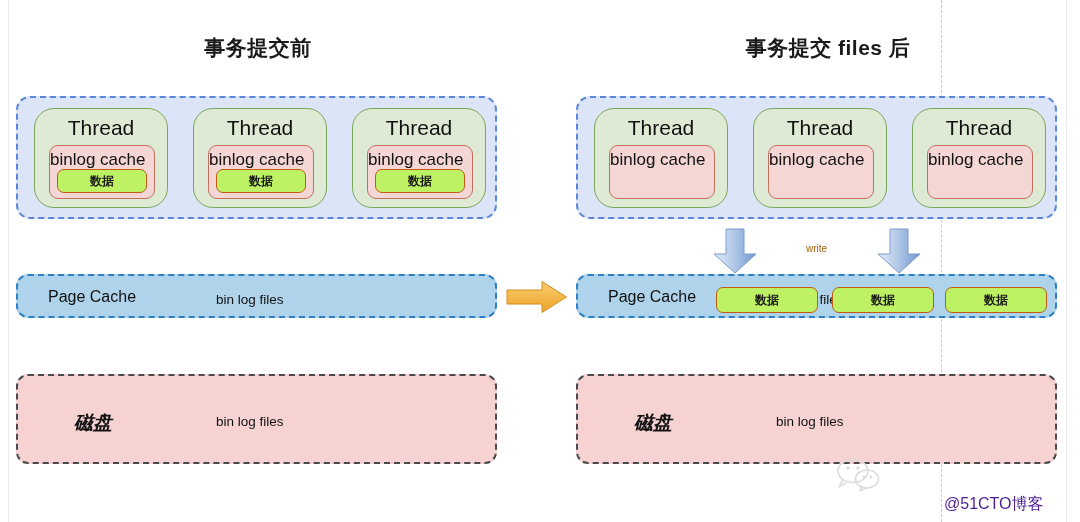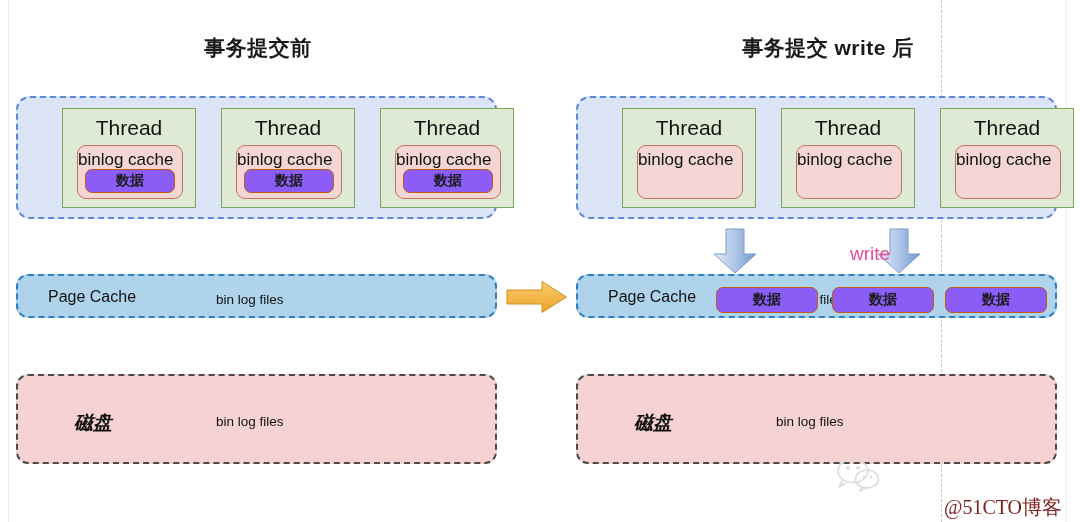--- a/index.html
+++ b/index.html
@@ -48,23 +48,22 @@
     background: #dbe5f7;
     border: 2px dashed #5b87d6;
     border-radius: 14px;
     box-sizing: border-box;
   }
 
   .thread-box {
     position: absolute;
     background: #dfead4;
     border: 1.5px solid #7aa65a;
-    border-radius: 0;
-    box-sizing: border-box;
-    margin-left: 28px;
+    border-radius: 20px;
+    box-sizing: border-box;
   }
   .thread-label {
     position: absolute;
     left: 0;
     right: 0;
     text-align: center;
     font-size: 21px;
     font-weight: 400;
     color: #111111;
     white-space: nowrap;
@@ -81,28 +80,28 @@
     position: absolute;
     left: 0;
     right: 0;
     font-size: 17px;
     color: #111111;
     white-space: nowrap;
   }
 
   .data-chip {
     position: absolute;
-    background: #8b5cf6;
+    background: #bef264;
     border: 1.5px solid #c25a12;
     border-radius: 7px;
     box-sizing: border-box;
     display: flex;
     align-items: center;
     justify-content: center;
-    font-size: 14px;
+    font-size: 12px;
     font-weight: 700;
     color: #1b1b1b;
   }
 
   
   .page-cache {
     position: absolute;
     background: #aed3ea;
     border: 2px dashed #2f7fc4;
     border-radius: 12px;
@@ -137,45 +136,43 @@
     border-radius: 12px;
     box-sizing: border-box;
   }
 
   
   .arrow-right, .arrow-down {
     position: absolute;
   }
   .write-label {
     position: absolute;
-    font-size: 19px;
-    color: #ec4899;
-    white-space: nowrap;
-    margin-left: 44px;
+    font-size: 10px;
+    color: #a16207;
+    white-space: nowrap;
   }
 
   
   .watermark {
     position: absolute;
     pointer-events: none;
     user-select: none;
   }
   .wm-text {
     position: absolute;
     font-size: 27px;
     color: #d8d8d8;
     white-space: nowrap;
     letter-spacing: 1px;
   }
   .wm-sub {
     position: absolute;
-    font-size: 20px;
-    color: #7f1d1d;
-    white-space: nowrap;
-    font-family: Liberation Serif, serif;
+    font-size: 16px;
+    color: #4c1d95;
+    white-space: nowrap;
   }
 </style>
 </head>
 <body>
 
 <div id="canvas">
 
   <div class="guide-line" style="left:8px;"></div>
   <div class="guide-line" style="left:1066px;"></div>
   <div class="divider-dashed" style="left:941px; top:0; height:522px;"></div>
@@ -229,21 +226,21 @@
           <stop offset="0%" stop-color="#f8cd6e"></stop>
           <stop offset="100%" stop-color="#efa32a"></stop>
         </linearGradient>
       </defs>
       <path d="M1,10 L36,10 L36,1.5 L60.5,17 L36,32.5 L36,24 L1,24 Z" fill="url(#gOrange)" stroke="#cf8e1f" stroke-width="1"></path>
     </svg>
   </div>
 
   <div>
 
-    <div class="panel-title" style="left:718px; top:34px; width:220px;">事务提交 write 后</div>
+    <div class="panel-title" style="left:718px; top:34px; width:220px;">事务提交 files 后</div>
 
     <div class="thread-container" style="left:576px; top:96px; width:481px; height:123px;">
     </div>
 
     <div class="thread-box" style="left:594px; top:108px; width:134px; height:100px;">
       <div class="thread-label" style="top:7px;">Thread</div>
       <div class="binlog-cache" style="left:14px; top:36px; width:106px; height:54px;">
         <div class="binlog-cache-label" style="top:4px;">binlog cache</div>
       </div>
     </div>

